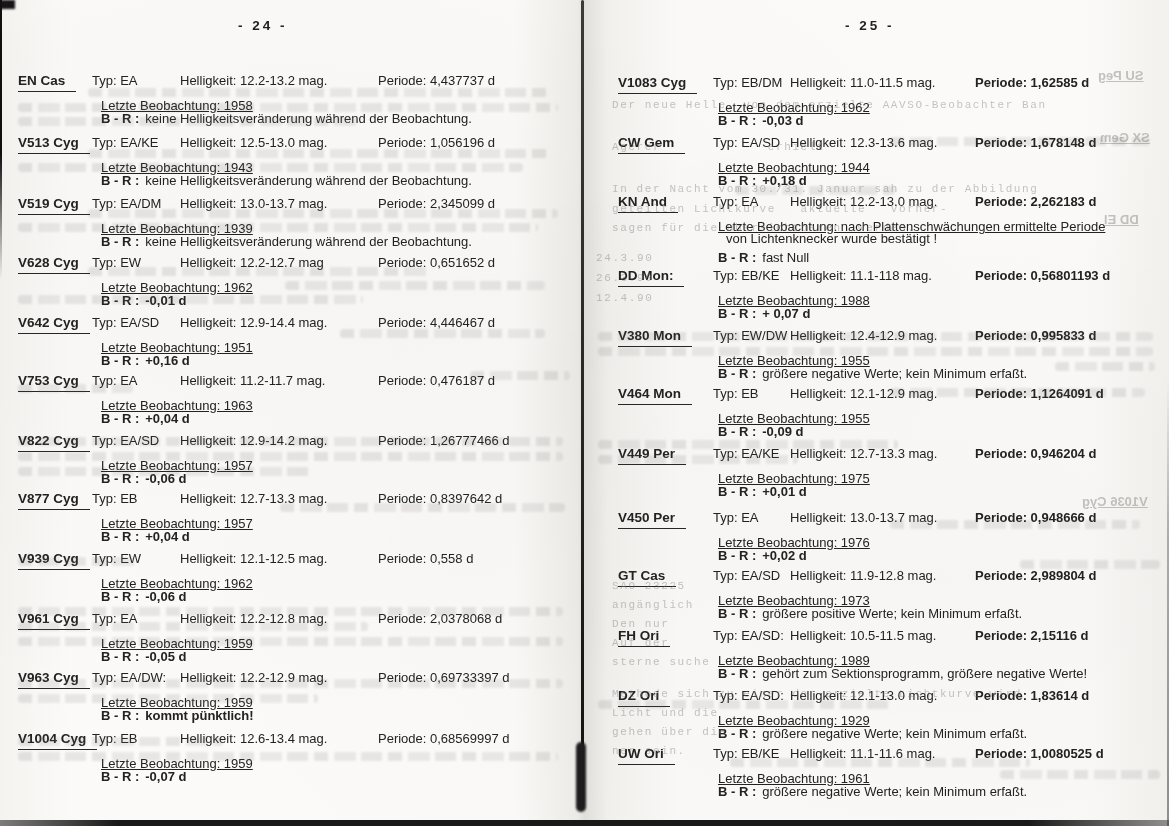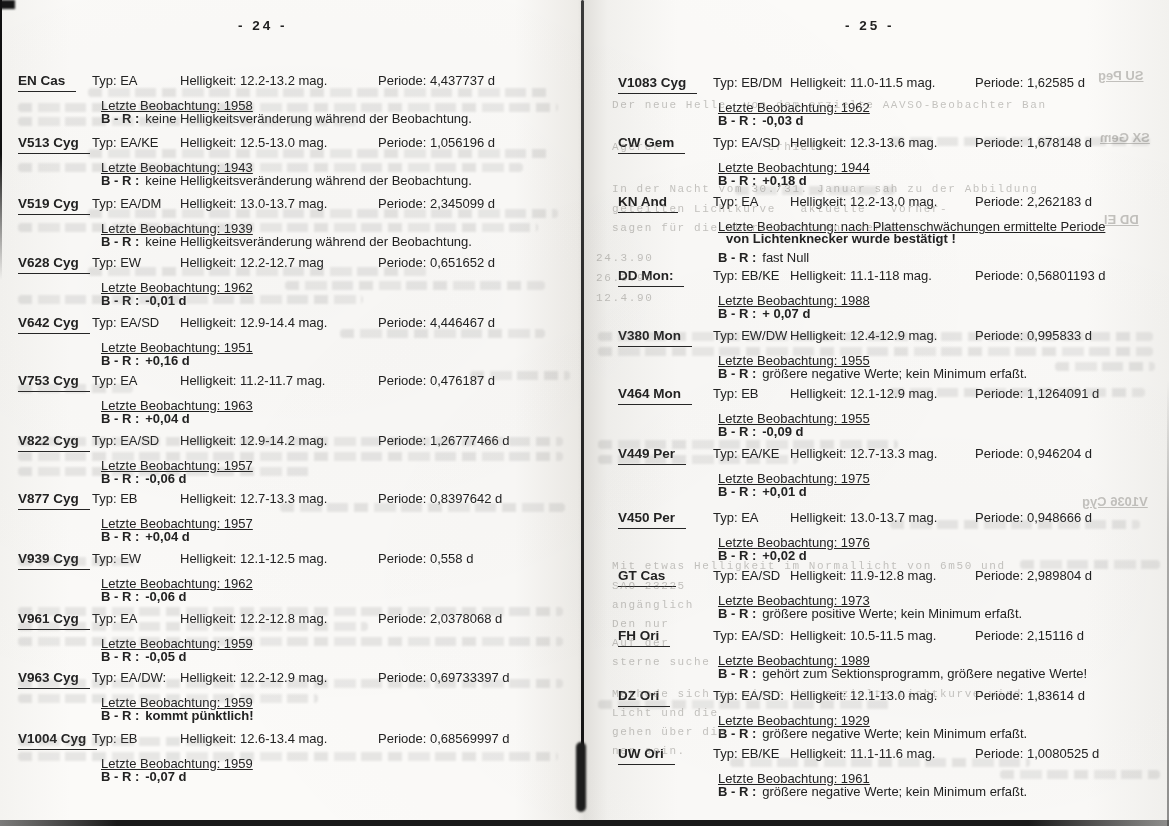--- a/index.html
+++ b/index.html
@@ -18,25 +18,25 @@
   .page-left .page-header{left:238px;}
   .page-right .page-header{left:262px;}
   .entries{position:absolute;inset:0;}
   .entry{position:absolute;left:0;width:100%;}
   .cell{position:absolute;white-space:pre;font-size:13px;line-height:16px;}
   .c-name{top:0;font-weight:700;border-bottom:1.6px solid #262626;padding:0 11px 2px 0;font-size:13.5px;}
   .page-left  .c-name{left:18px;}
   .page-right .c-name{left:35px;}
   .page-left  .c-typ{left:92px;}   .page-right .c-typ{left:130px;}
   .page-left  .c-hell{left:180px;} .page-right .c-hell{left:207px;}
-  .page-left  .c-per{left:378px;}  .page-right .c-per{left:392px;}
+  .page-left  .c-per{left:378px;}  .page-right .c-per{left:392px;font-weight:bold;}
   .c-typ,.c-hell,.c-per{top:0;}
   .c-letzte{top:25px;text-decoration:underline;}
   .page-left  .c-letzte{left:101px;} .page-right .c-letzte{left:135px;}
-  .c-letzte2{top:37px;font-weight:bold;} .page-right .c-letzte2{left:143px;}
+  .c-letzte2{top:37px;} .page-right .c-letzte2{left:143px;}
   .c-br{top:38px;}
   .c-br.lower{top:56px;}
   .page-left  .c-br{left:101px;text-align:right;} .page-right .c-br{left:135px;}
   .br-label{font-weight:700;}
   .br-val{margin-left:6px;}
   .br-val.b{font-weight:700;}
 
   
   .ghost-layer{position:absolute;inset:0;pointer-events:none;}
   .ghost-mono{
@@ -273,21 +273,20 @@
 
   <div class="ghost-layer">
       <span class="ghost-mono" style="left: 612px; top: 99px;">Der neue Helle, von dem erzielte AAVSO-Beobachter Ban</span>
       <span class="ghost-mono" style="left: 612px; top: 141px;">Agerer             erhielt</span>
       <span class="ghost-mono" style="left: 612px; top: 183px;">In der Nacht vom 30./31. Januar sah zu der Abbildung</span>
       <span class="ghost-mono" style="left: 612px; top: 203px;">geteilten Lichtkurve   aktuelle   Vorher-</span>
       <span class="ghost-mono" style="left: 612px; top: 222px;">sagen für die ubersichtbaren  werden.</span>
       <span class="ghost-mono" style="left: 596px; top: 252px;">24.3.90</span>
       <span class="ghost-mono" style="left: 596px; top: 272px;">26.3.90</span>
       <span class="ghost-mono" style="left: 596px; top: 292px;">12.4.90</span>
-      <span class="ghost-mono" style="left: 612px; top: 560px;">Mit etwas Helligkeit im Normallicht von 6m50 und</span>
       <span class="ghost-mono" style="left: 612px; top: 580px;">SAO 23225</span>
       <span class="ghost-mono" style="left: 612px; top: 599px;">angänglich</span>
       <span class="ghost-mono" style="left: 612px; top: 618px;">Den nur</span>
       <span class="ghost-mono" style="left: 612px; top: 637px;">Auf der</span>
       <span class="ghost-mono" style="left: 612px; top: 656px;">sterne suche</span>
       <span class="ghost-mono" style="left: 612px; top: 688px;">Methode sich zu einer der erzielte Lichtkurve wird</span>
       <span class="ghost-mono" style="left: 612px; top: 707px;">Licht und die</span>
       <span class="ghost-mono" style="left: 612px; top: 726px; text-align: right;">gehen über die</span>
       <span class="ghost-mono" style="left: 612px; top: 745px;">ner sein.</span>
       <span class="ghost-name" style="left: 1098px; top: 68px;">SU Peg</span>

